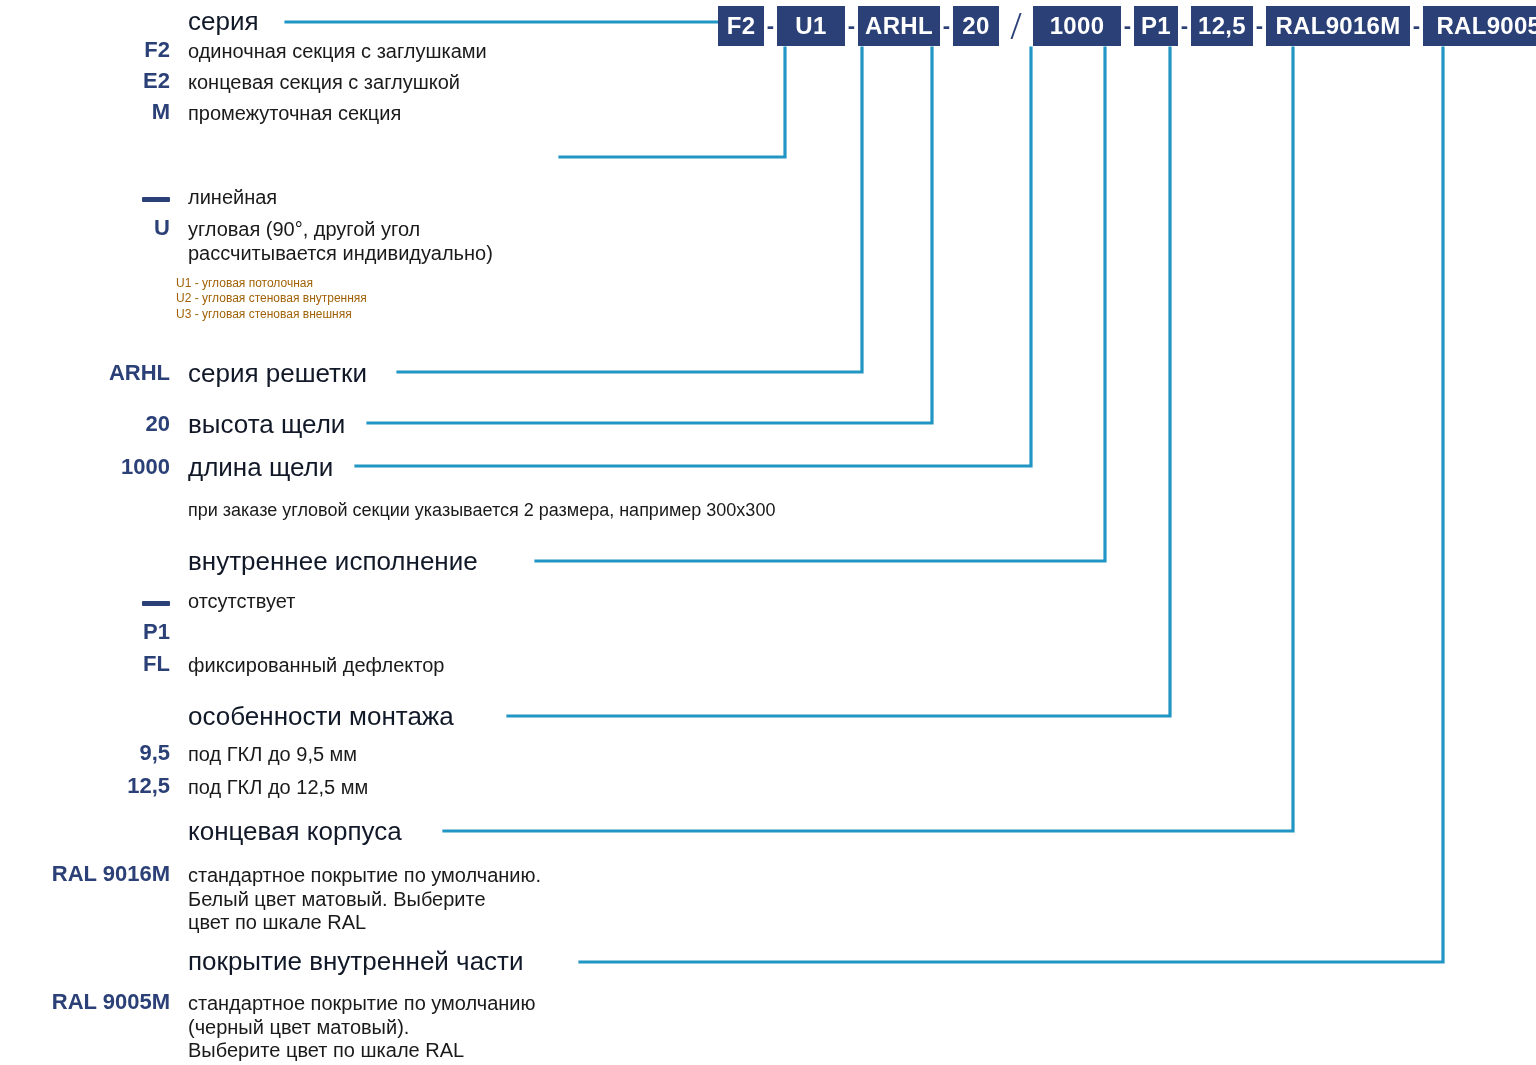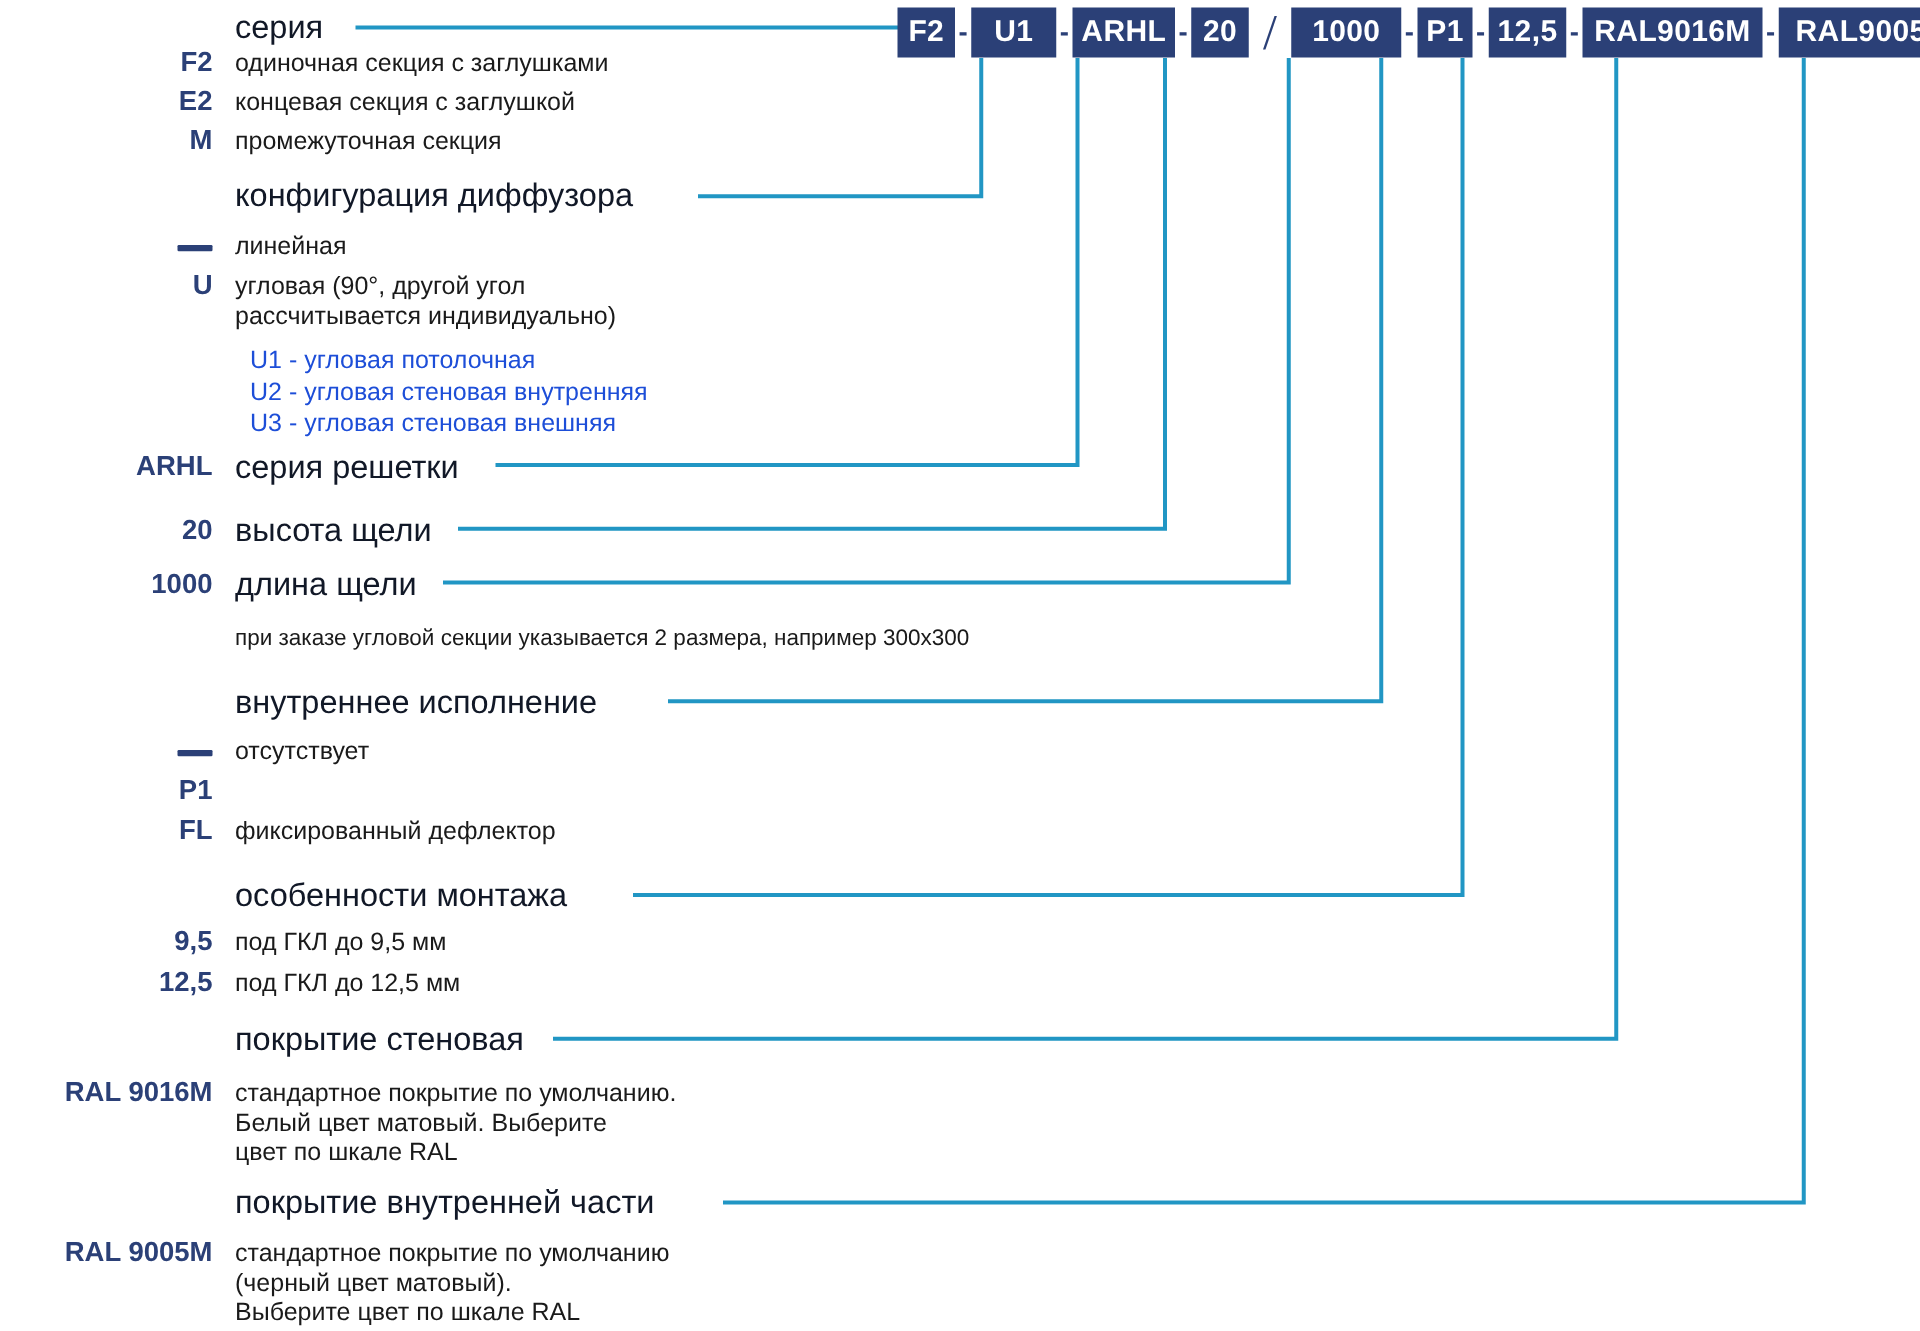--- a/index.html
+++ b/index.html
@@ -56,22 +56,22 @@
   .heading{
     position:absolute;left:188px;
     color:#111827;font-size:26px;line-height:1;
     white-space:nowrap;
   }
   .note{
     position:absolute;left:188px;
     color:#1a1a1a;font-size:18px;line-height:1.2;white-space:nowrap;
   }
   .sub{
-    position:absolute;left:200px;
-    color:#1d4ed8;font-size:20px;line-height:1.28;white-space:pre-line;
+    position:absolute;left:176px;
+    color:#a16207;font-size:12px;line-height:1.28;white-space:pre-line;
   }
 </style>
 </head>
 <body>
 
 <div id="stage">
 
   <svg id="wires" viewBox="0 0 1536 1065" width="1536" height="1065">
     <g fill="none" stroke="#2196c4" stroke-width="3.2" stroke-linecap="square">
 
@@ -116,21 +116,20 @@
   </div>
 
   <div class="heading" style="top:8px">серия</div>
   <div class="code" style="top:39px">F2</div>
   <div class="desc" style="top:40px">одиночная секция с заглушками</div>
   <div class="code" style="top:70px">E2</div>
   <div class="desc" style="top:71px">концевая секция с заглушкой</div>
   <div class="code" style="top:101px">M</div>
   <div class="desc" style="top:102px">промежуточная секция</div>
 
-  <div class="heading" style="top:143px">конфигурация диффузора</div>
   <div class="dash" style="top:190px"><i></i></div>
   <div class="desc" style="top:186px">линейная</div>
   <div class="code" style="top:217px">U</div>
   <div class="desc" style="top:218px">угловая (90°, другой угол
 рассчитывается индивидуально)</div>
   <div class="sub" style="top:276px">U1 - угловая потолочная
 U2 - угловая стеновая внутренняя
 U3 - угловая стеновая внешняя</div>
 
   <div class="code" style="top:362px">ARHL</div>
@@ -149,21 +148,21 @@
   <div class="code" style="top:621px">P1</div>
   <div class="code" style="top:653px">FL</div>
   <div class="desc" style="top:654px">фиксированный дефлектор</div>
 
   <div class="heading" style="top:703px">особенности монтажа</div>
   <div class="code" style="top:742px">9,5</div>
   <div class="desc" style="top:743px">под ГКЛ до 9,5 мм</div>
   <div class="code" style="top:775px">12,5</div>
   <div class="desc" style="top:776px">под ГКЛ до 12,5 мм</div>
 
-  <div class="heading" style="top:818px">покрытие стеновая</div>
+  <div class="heading" style="top:818px">концевая корпуса</div>
   <div class="code" style="top:863px">RAL 9016M</div>
   <div class="desc" style="top:864px">стандартное покрытие по умолчанию.
 Белый цвет матовый. Выберите
 цвет по шкале RAL</div>
 
   <div class="heading" style="top:948px">покрытие внутренней части</div>
   <div class="code" style="top:991px">RAL 9005M</div>
   <div class="desc" style="top:992px">стандартное покрытие по умолчанию
 (черный цвет матовый).
 Выберите цвет по шкале RAL</div>

